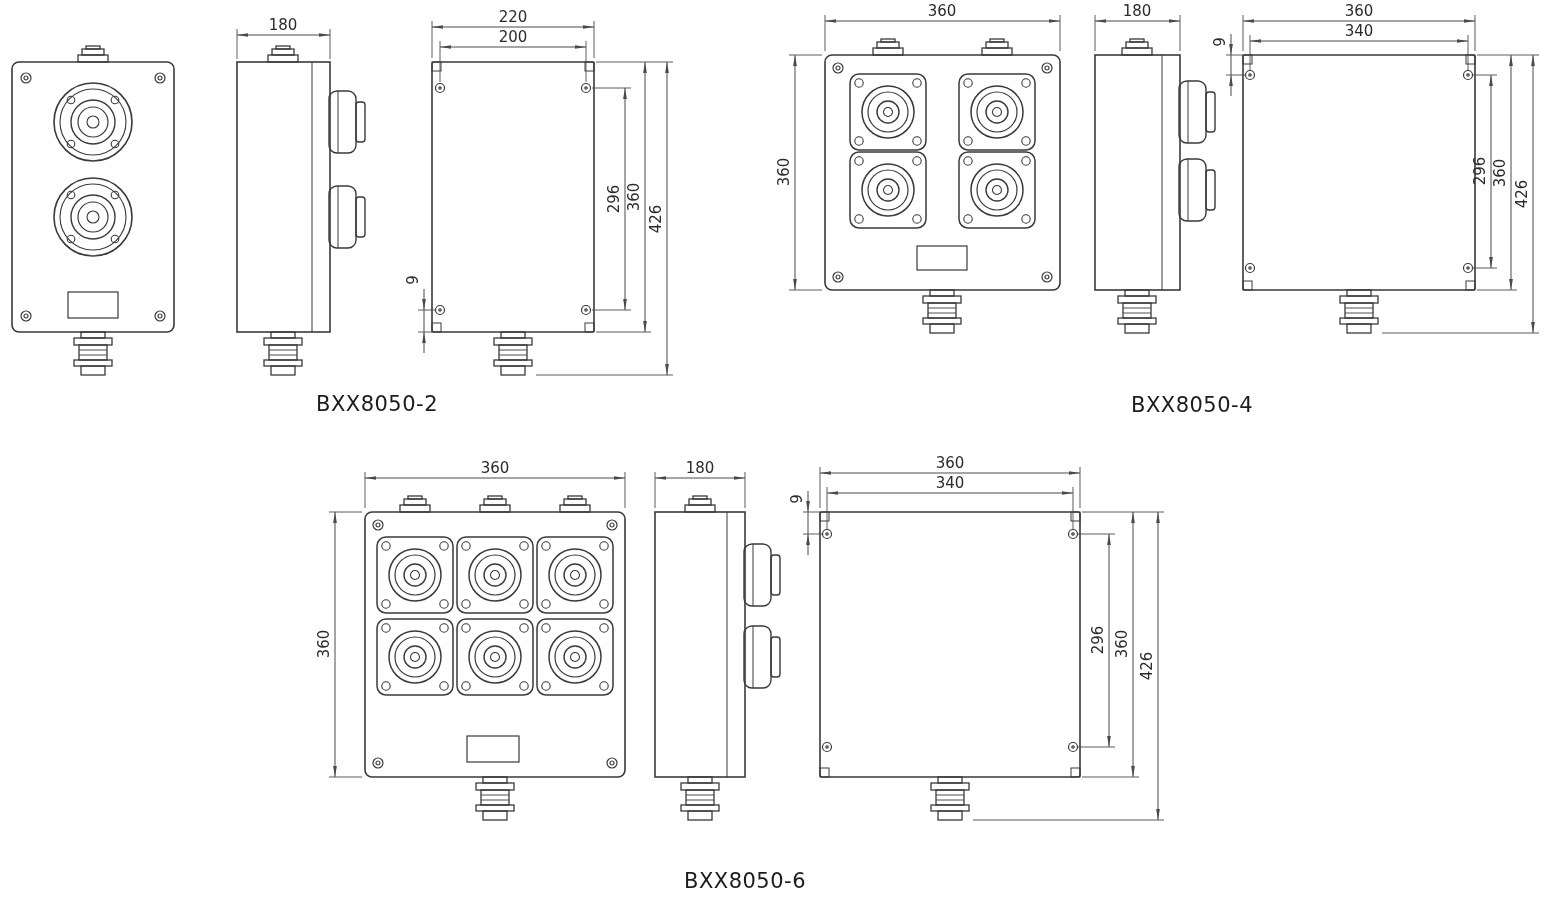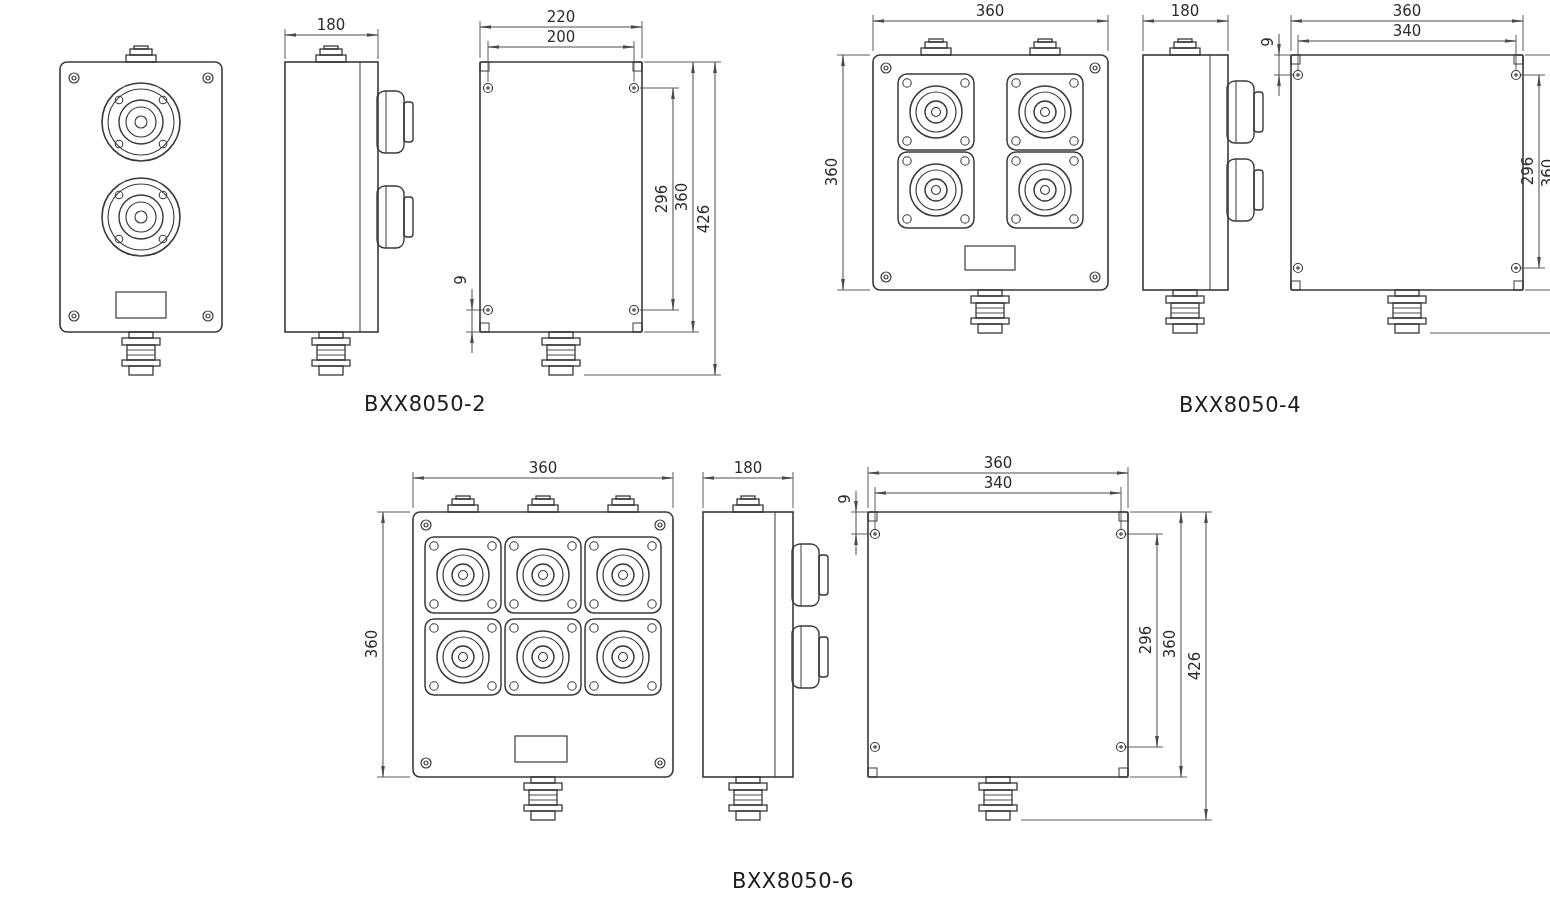--- a/index.html
+++ b/index.html
@@ -1,18 +1,18 @@
 <!DOCTYPE html>
 <html><head>
 <meta charset="utf-8">
 <style>
   * { margin:0; padding:0; box-sizing:border-box; }
   html,body { background:#ffffff; }
   body { font-family:"DejaVu Sans","Liberation Sans",sans-serif; }
-  .canvas { position:relative; width:1550px; height:911px; background:#ffffff; overflow:hidden;padding-left:48px; }
+  .canvas { position:relative; width:1550px; height:911px; background:#ffffff; overflow:hidden; }
   svg text { font-family:"DejaVu Sans","Liberation Sans",sans-serif; }
   .dim-text { font-size:15px; fill:#2b2b2b; text-anchor:middle; }
   .model-label { font-size:21px; fill:#1c1c1c; text-anchor:middle; letter-spacing:.5px; }
   .ol  { fill:none; stroke:#3a3a3a; stroke-width:1.6; }
   .ml  { fill:none; stroke:#3a3a3a; stroke-width:1.2; }
   .tl  { fill:none; stroke:#3a3a3a; stroke-width:1; }
   .dl  { fill:none; stroke:#4a4a4a; stroke-width:1; }
   .ext { fill:none; stroke:#4a4a4a; stroke-width:.9; }
 </style>
 </head>

